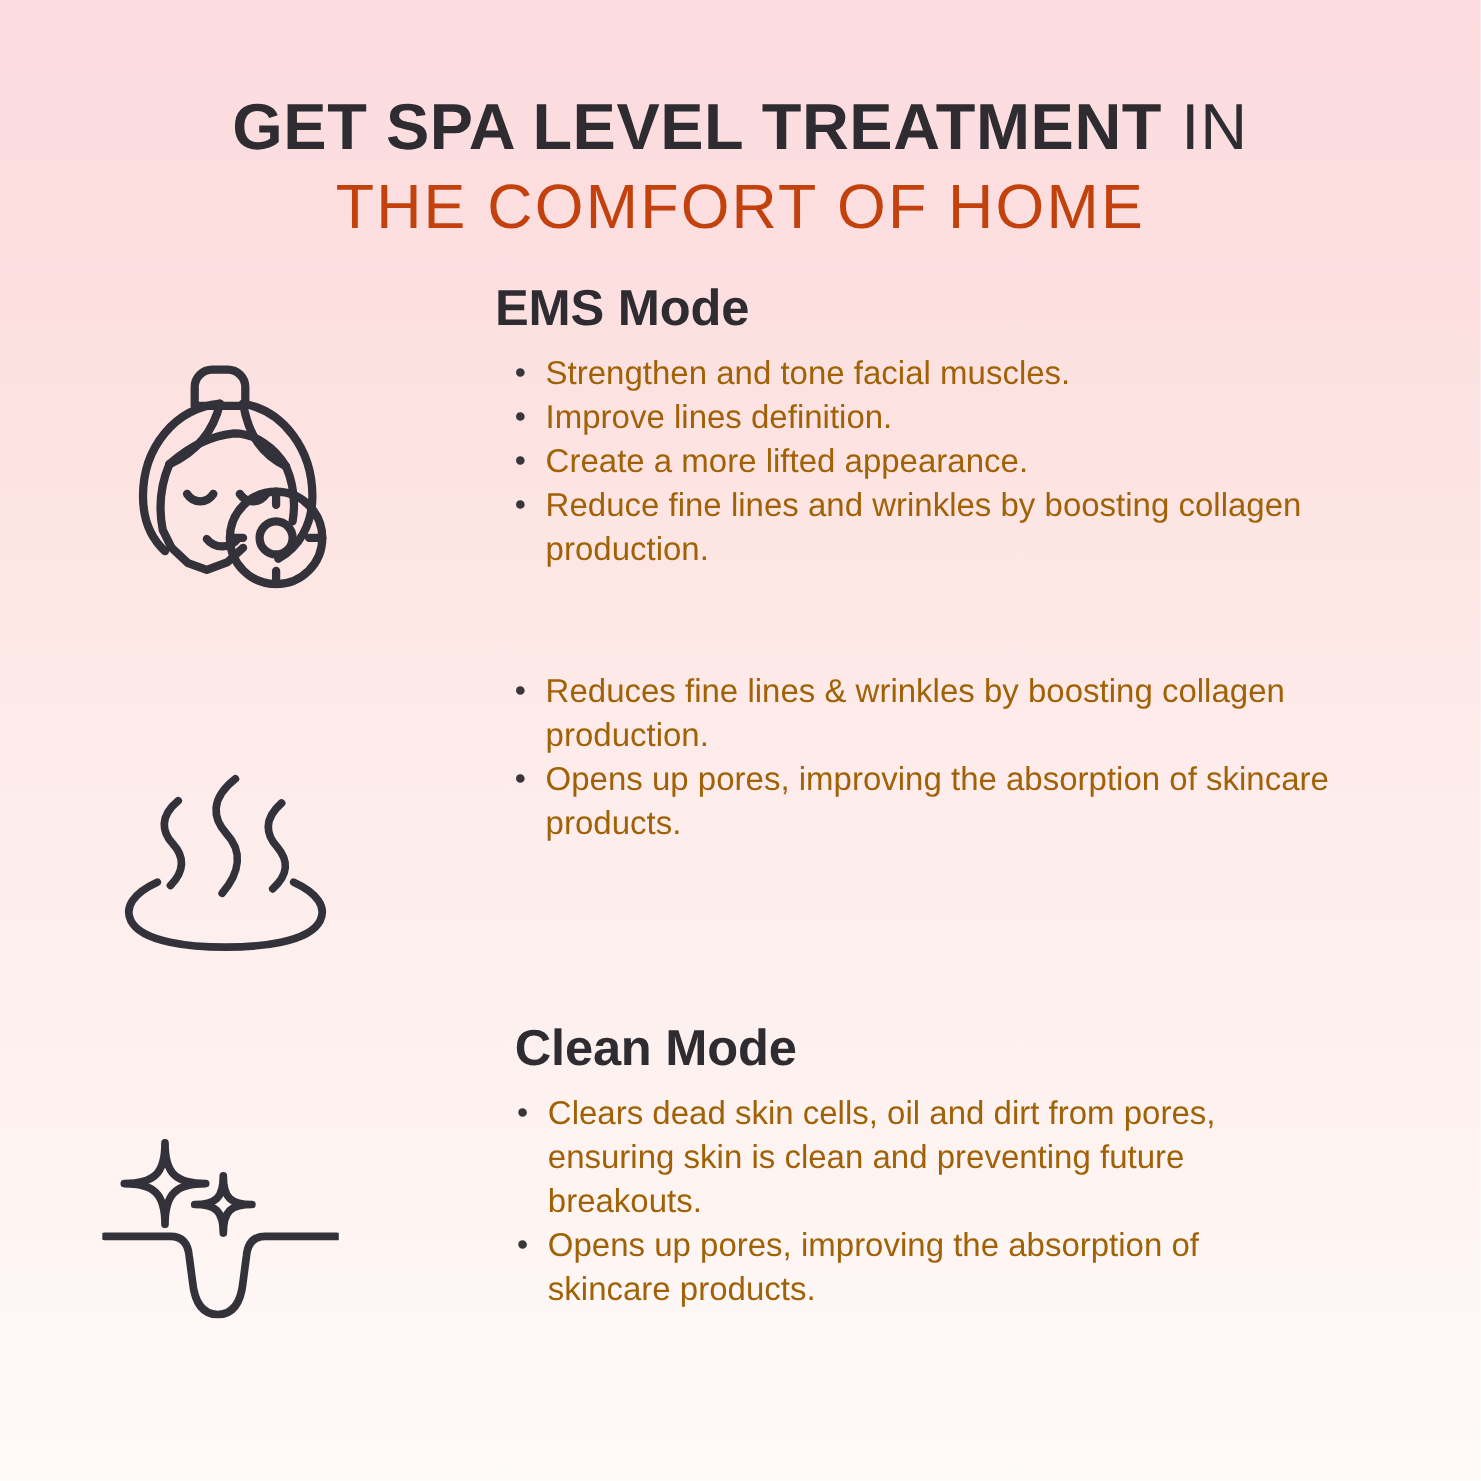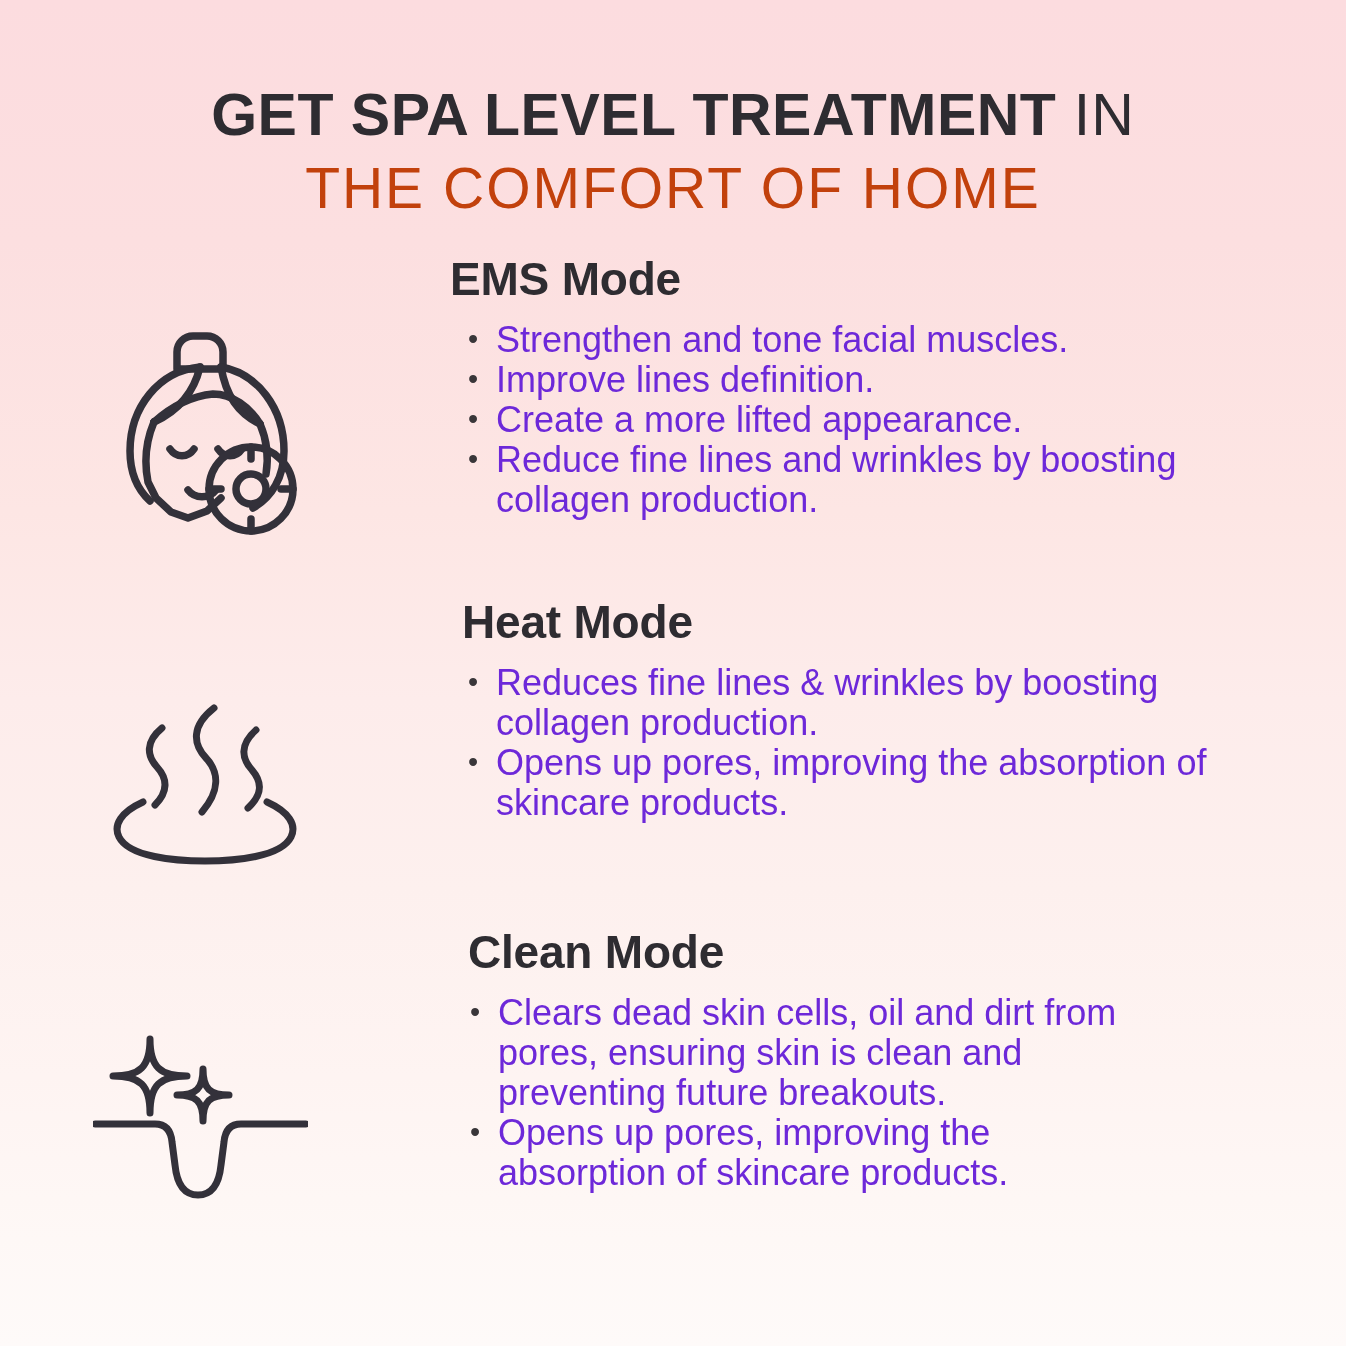--- a/index.html
+++ b/index.html
@@ -89,24 +89,24 @@
   .title-heat  { margin-left:14px; margin-top:0px;  }
   .title-clean { margin-left:20px; margin-top:0px;  }
 
   ul.bullets {
     list-style:none;
     margin-top:14px;
   }
   ul.bullets li {
     position:relative;
     padding-left:30px;
-    font-size:36px;
+    font-size:30px;
     line-height:40px;
     font-weight:300;
-    color:#6d28d9;
+    color:#a16207;
     margin-bottom:0px;
   }
   ul.bullets li::before {
     content:"\2022";
     position:absolute;
     left:2px;
     top:-1px;
     font-size:29px;
     color:#393639;
   }
@@ -181,21 +181,20 @@
 
           <path d="M109 8 C86 26 88 44 101 58 C115 73 114 92 97 112"></path>
 
           <path d="M151 30 C134 45 137 59 147 70 C158 83 157 95 143 108"></path>
 
           <path d="M38 102 C16 112 8 125 14 137 C24 157 70 161 100 161 C130 161 176 157 186 137 C192 125 184 112 162 102"></path>
         </svg>
       </div>
     </div>
     <div class="text-col">
-      <div class="mode-title title-heat">Heat Mode</div>
       <ul class="bullets bullets-heat">
         <li>Reduces fine lines &amp; wrinkles by boosting collagen production.</li>
         <li>Opens up pores, improving the absorption of skincare products.</li>
       </ul>
     </div>
   </div>
 
   <div class="section section-clean">
     <div class="icon-col">
       <div class="icon-clean">

